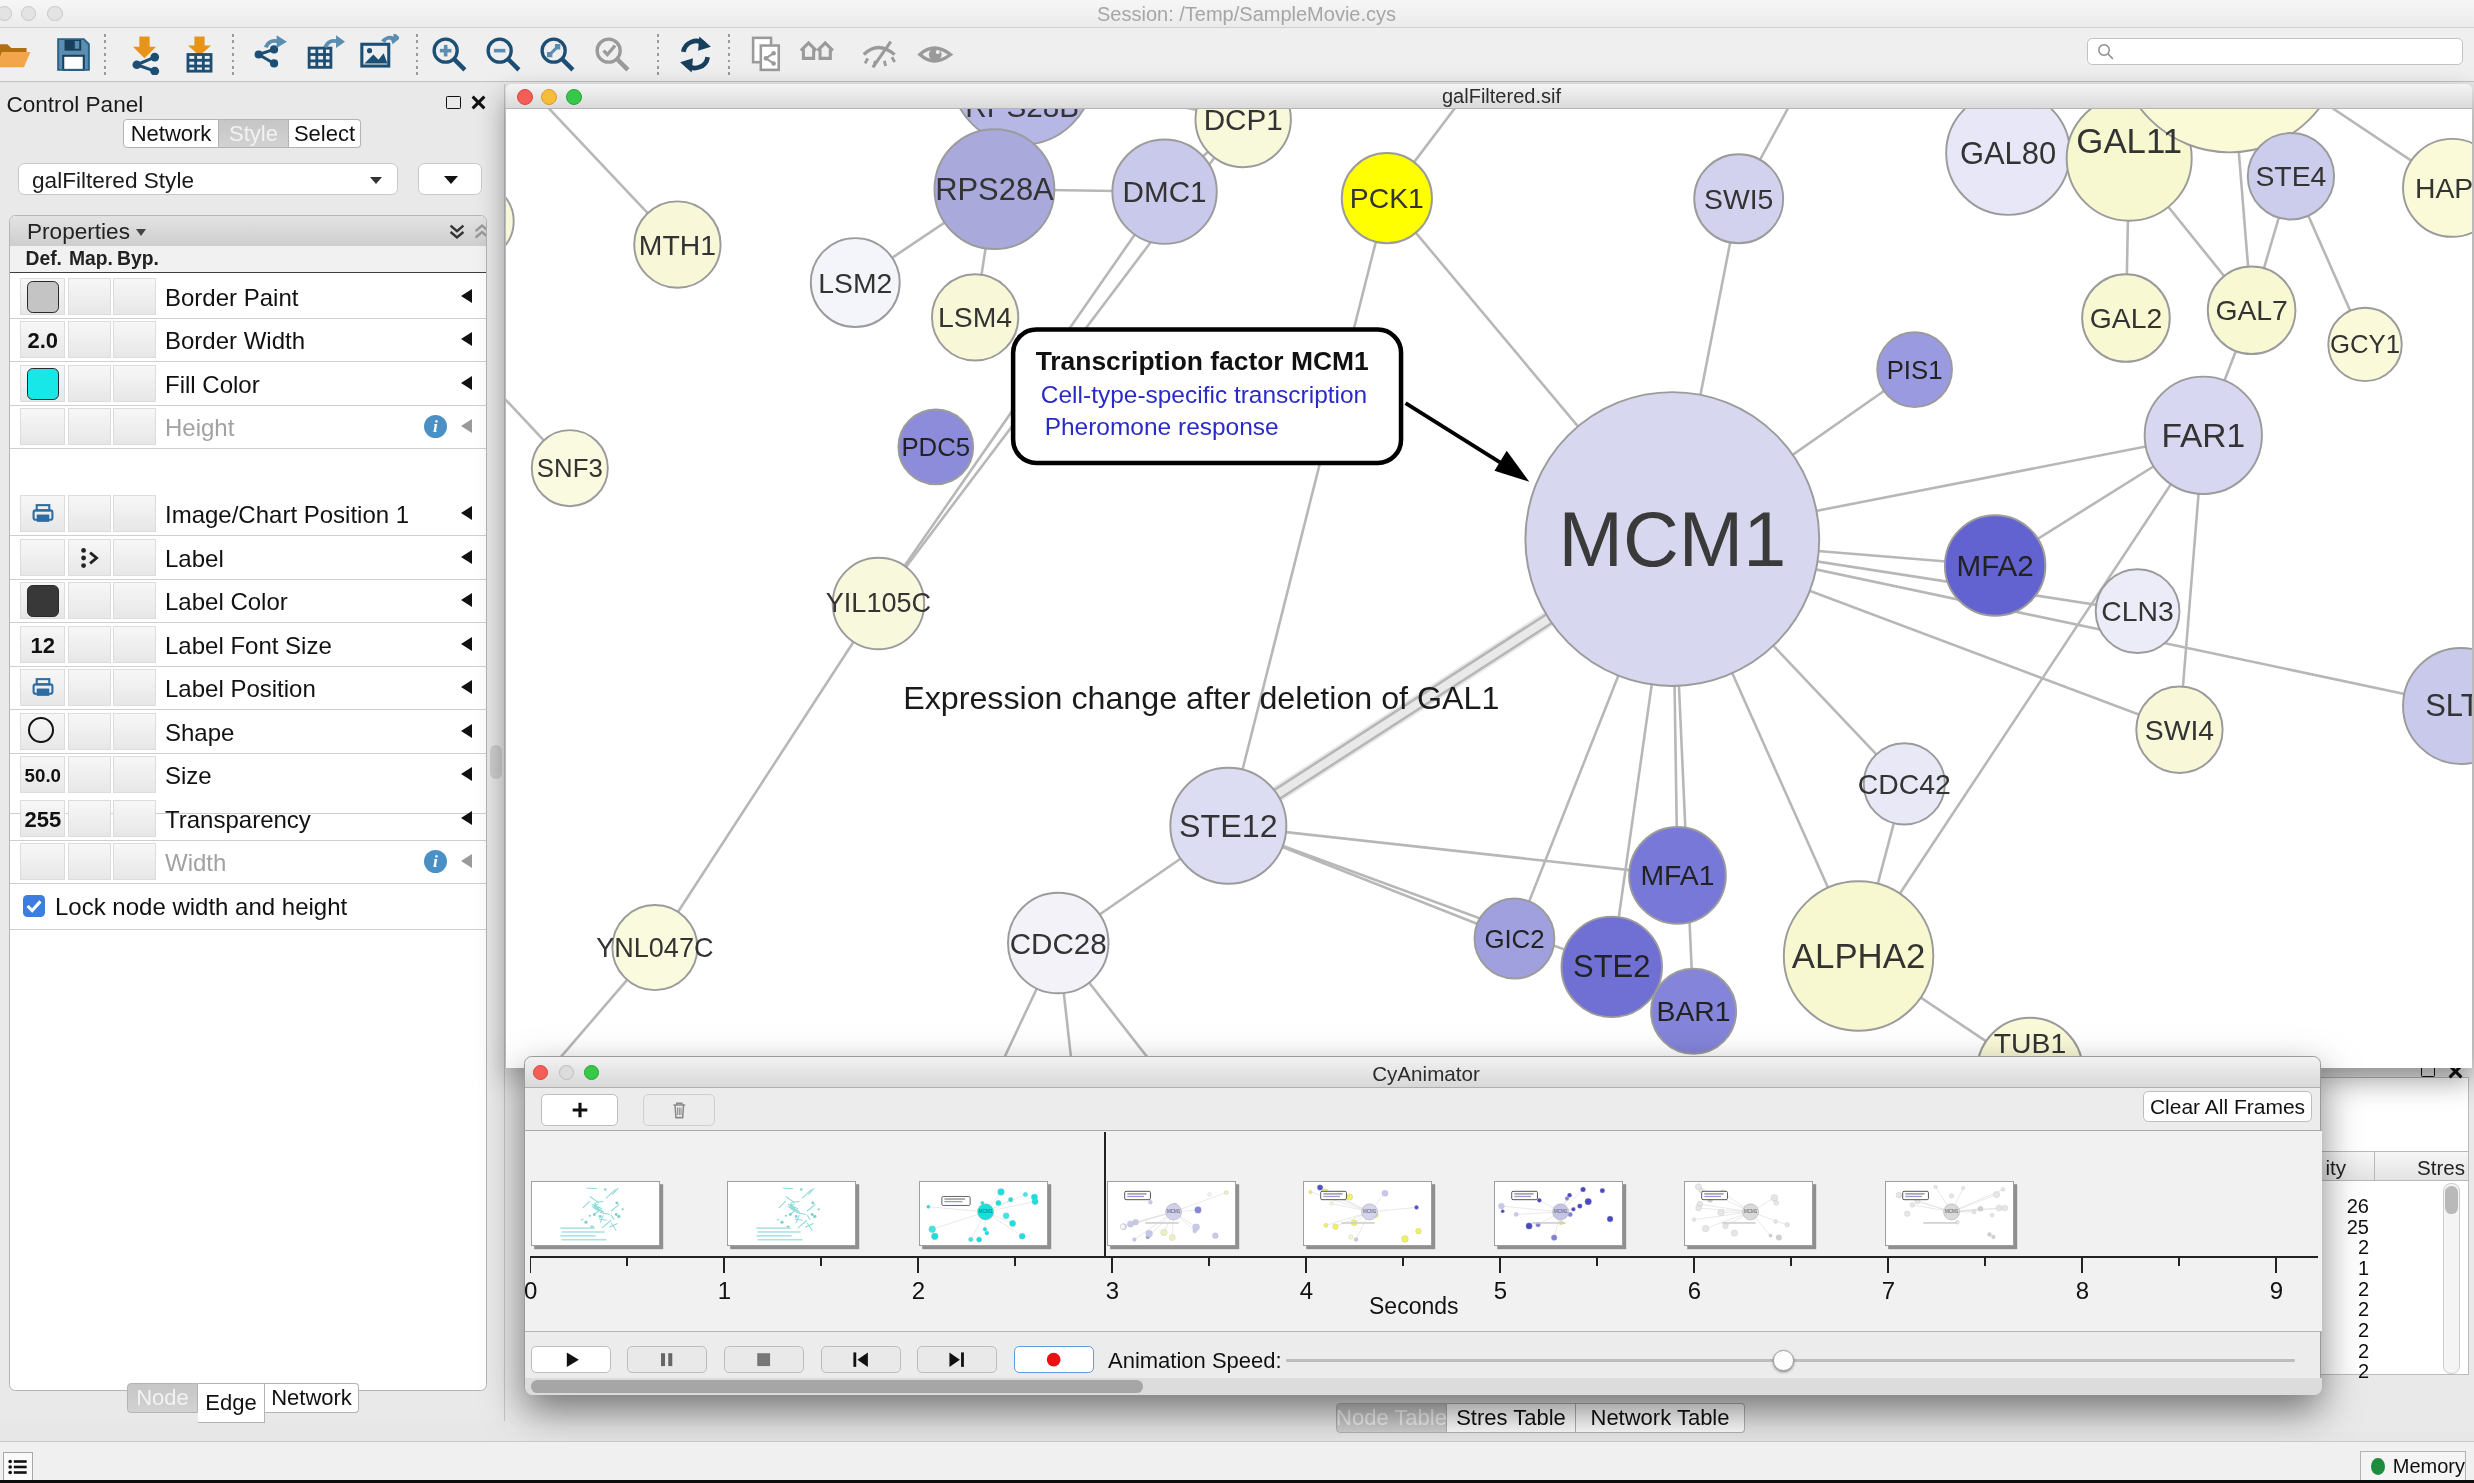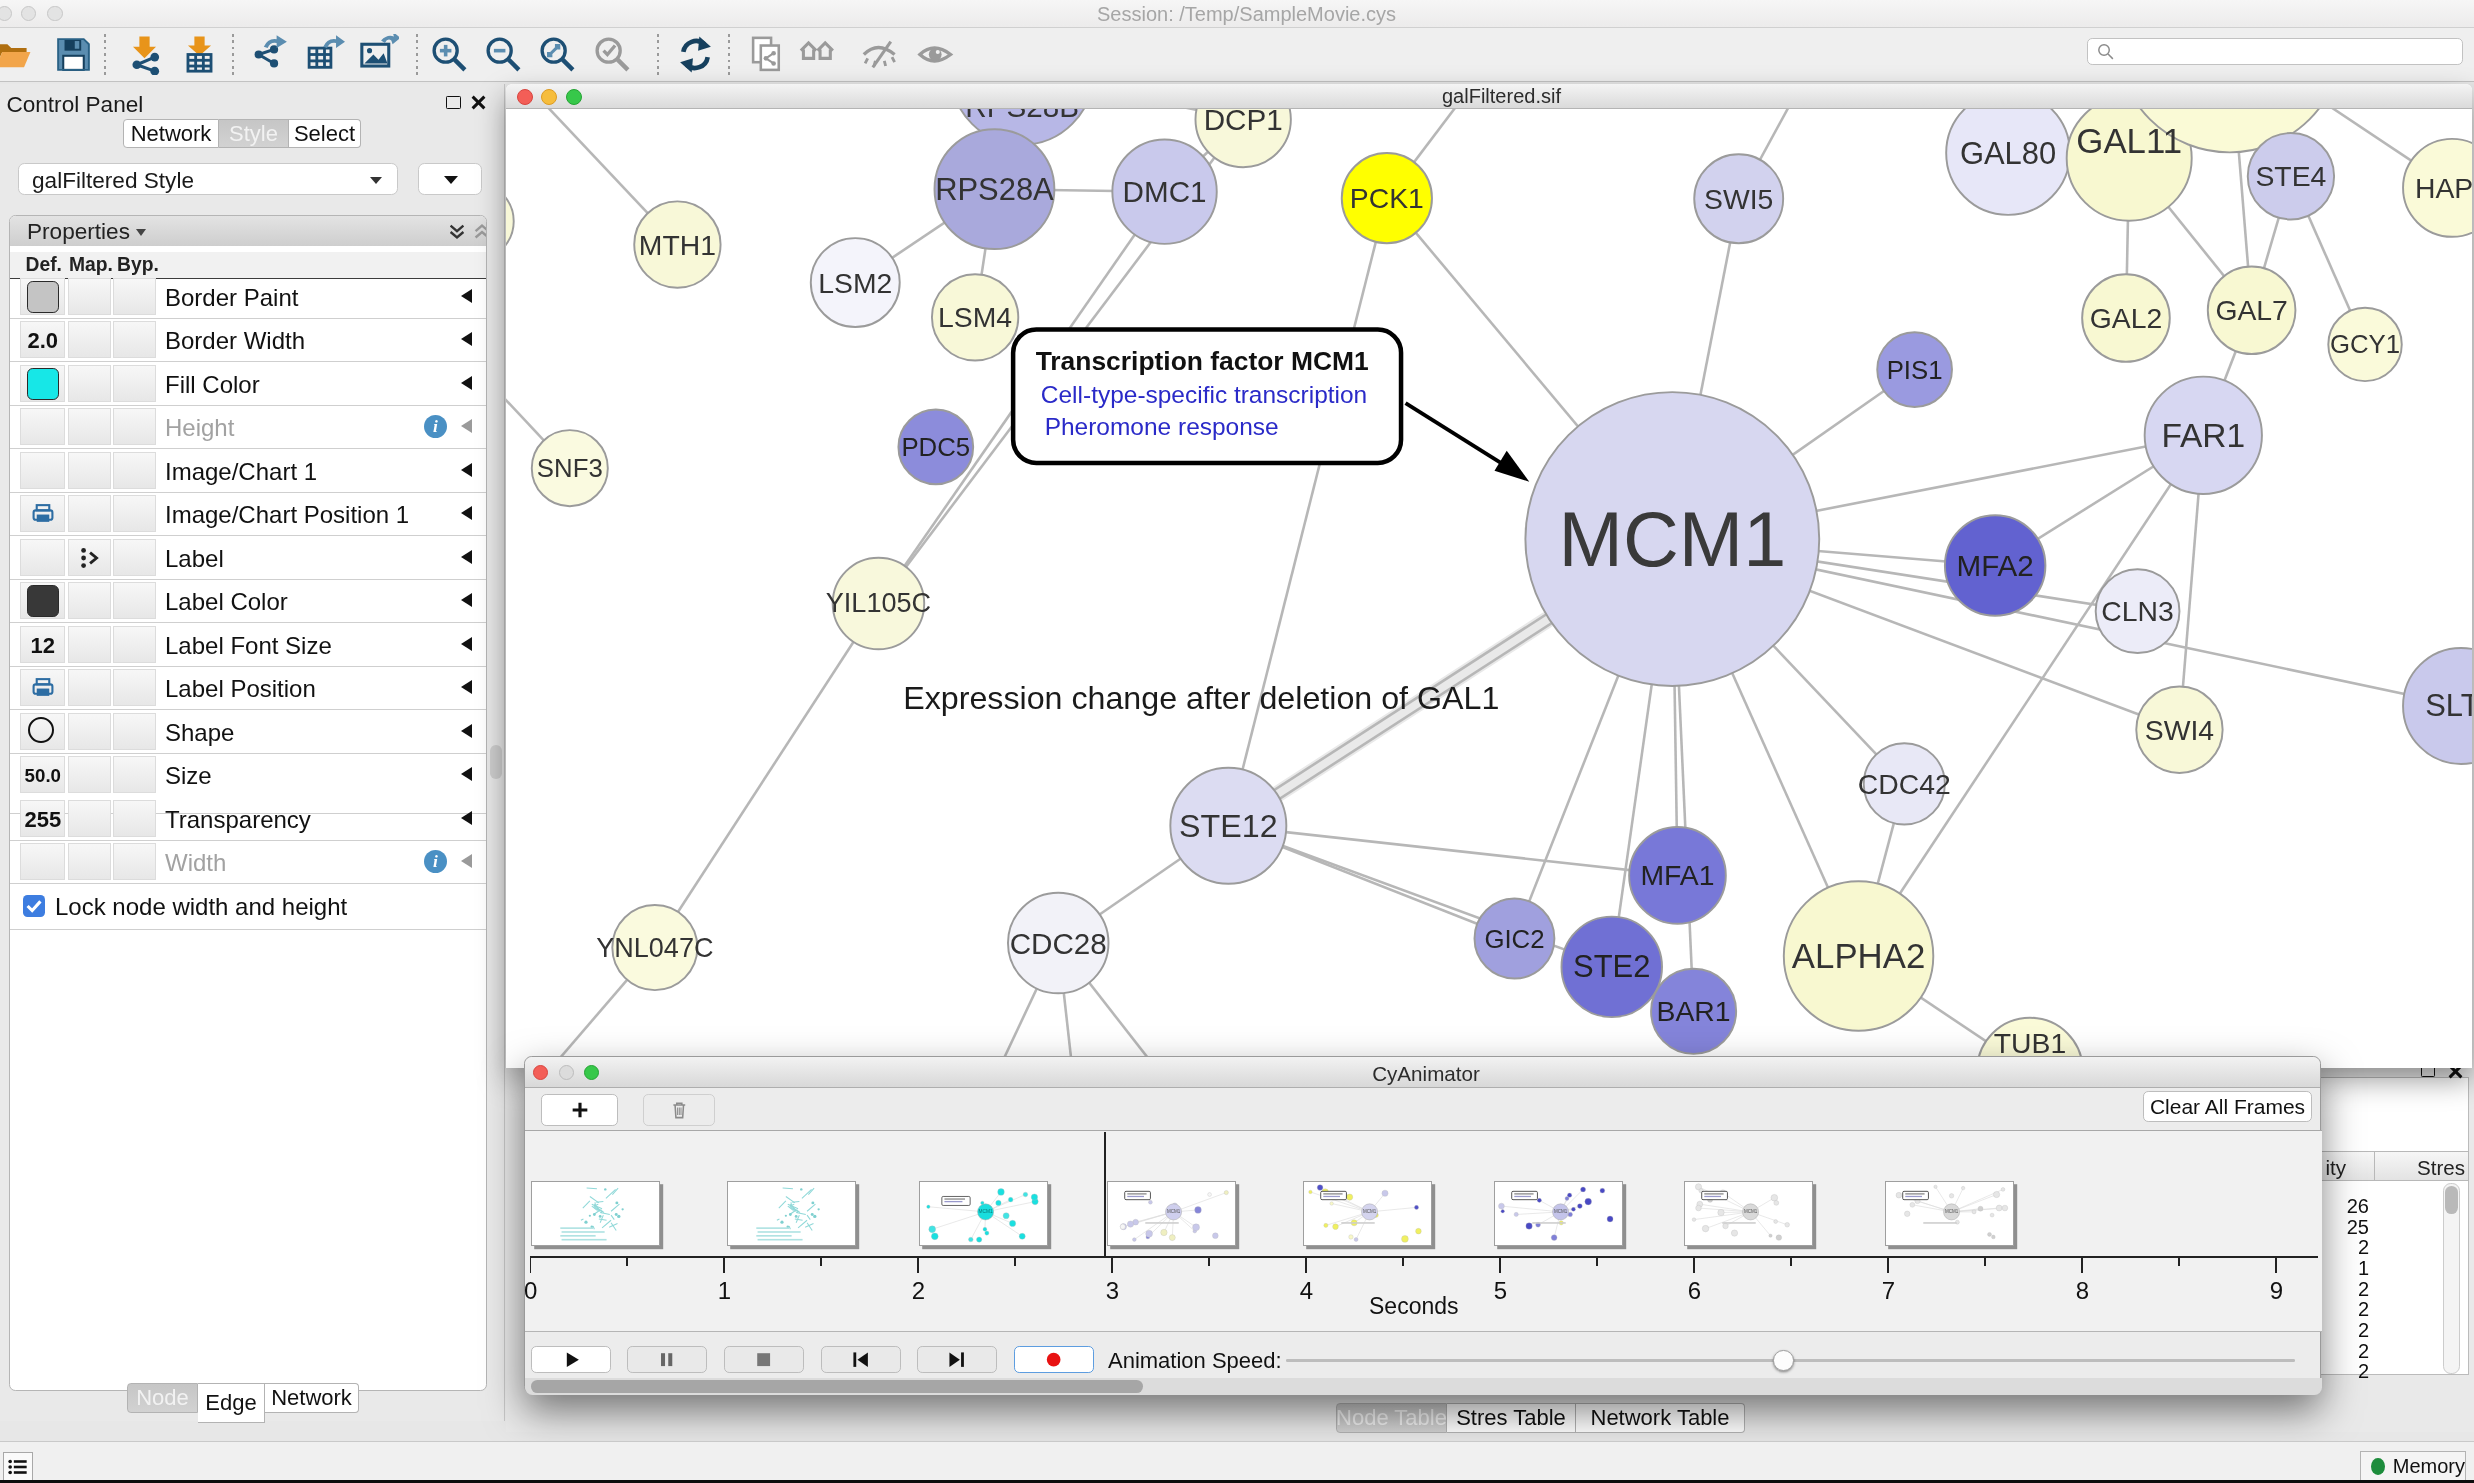--- a/index.html
+++ b/index.html
@@ -149,21 +149,21 @@
       <div class="ab" style="left:0;top:0;width:478px;height:30px;background:linear-gradient(#e3e3e3,#cecece)">
         <div class="ab" style="left:17px;top:3.2px;font-size:22.6px;color:#222">Properties</div>
         <div class="ab" style="left:126px;top:13px;width:0;height:0;border-left:5.8px solid transparent;border-right:5.8px solid transparent;border-top:7px solid #444"></div>
         <svg width="22" height="22" viewBox="0 0 24 24" style="position:absolute;left:436px;top:4.5px">
           <path d="M5 5 L12 11 L19 5 M5 12 L12 18 L19 12" fill="none" stroke="#333" stroke-width="2.6"></path>
         </svg>
         <svg width="22" height="22" viewBox="0 0 24 24" style="position:absolute;left:461px;top:4.5px">
           <path d="M5 11 L12 5 L19 11 M5 18 L12 12 L19 18" fill="none" stroke="#999" stroke-width="2.6"></path>
         </svg>
       </div>
-      <div class="ab" style="left:0;top:36px;width:478px;height:27px;background:#f1f1f1;border-bottom:1.9px solid #3c3c3c">
+      <div class="ab" style="left:0;top:30px;width:478px;height:27px;background:#f1f1f1;border-bottom:1.9px solid #3c3c3c">
         <span style="position:absolute;left:15.5px;top:1.9px;font-size:19.3px;font-weight:bold;color:#222">Def.</span>
         <span style="position:absolute;left:59px;top:1.9px;font-size:19.3px;font-weight:bold;color:#222">Map.</span>
         <span style="position:absolute;left:107px;top:1.9px;font-size:19.3px;font-weight:bold;color:#222">Byp.</span>
       </div>
       <div class="ab" style="left:0;top:59px;width:478px;height:44px;border-bottom:0.6px solid #cfcfcf">
         <div class="ab" style="left:10.3px;top:3.2px;width:45px;height:37px;background:linear-gradient(#f7f7f7,#e7e7e7);border:0.6px solid #dcdcdc"></div>
         <div class="ab" style="left:58px;top:3.2px;width:43px;height:37px;background:linear-gradient(#f7f7f7,#e7e7e7);border:0.6px solid #dcdcdc"></div>
         <div class="ab" style="left:103px;top:3.2px;width:43px;height:37px;background:linear-gradient(#f7f7f7,#e7e7e7);border:0.6px solid #dcdcdc"></div>
         <div class="ab" style="left:17px;top:5.8px;width:32px;height:32px;background:#c4c4c4;border:1.3px solid #2a2a2a;border-radius:5.8px"></div>
         <div class="ab" style="left:155px;top:9px;font-size:24px;color:#111">Border Paint</div>
@@ -185,27 +185,20 @@
         <div class="ab" style="left:155px;top:9px;font-size:24px;color:#111">Fill Color</div>
         <div class="ab" style="left:451px;top:14px;width:0;height:0;border-top:7.7px solid transparent;border-bottom:7.7px solid transparent;border-right:11px solid #111"></div>
       </div>
       <div class="ab" style="left:0;top:189px;width:478px;height:44px;border-bottom:0.6px solid #cfcfcf">
         <div class="ab" style="left:10.3px;top:3.2px;width:45px;height:37px;background:linear-gradient(#f7f7f7,#e7e7e7);border:0.6px solid #dcdcdc"></div>
         <div class="ab" style="left:58px;top:3.2px;width:43px;height:37px;background:linear-gradient(#f7f7f7,#e7e7e7);border:0.6px solid #dcdcdc"></div>
         <div class="ab" style="left:103px;top:3.2px;width:43px;height:37px;background:linear-gradient(#f7f7f7,#e7e7e7);border:0.6px solid #dcdcdc"></div>
         <div class="ab" style="left:155px;top:9px;font-size:24px;color:#a2a2a2">Height</div>
         <div class="ab" style="left:414px;top:10.3px;width:23px;height:23px;border-radius:50%;background:#4a90c4;color:#fff;font-size:17.4px;font-weight:bold;text-align:center;line-height:23px;font-family:Liberation Serif,serif;font-style:italic">i</div>
         <div class="ab" style="left:451px;top:14px;width:0;height:0;border-top:7.7px solid transparent;border-bottom:7.7px solid transparent;border-right:11px solid #9a9a9a"></div>
-      </div>
-      <div class="ab" style="left:0;top:233px;width:478px;height:44px;border-bottom:0.6px solid #cfcfcf">
-        <div class="ab" style="left:10.3px;top:3.2px;width:45px;height:37px;background:linear-gradient(#f7f7f7,#e7e7e7);border:0.6px solid #dcdcdc"></div>
-        <div class="ab" style="left:58px;top:3.2px;width:43px;height:37px;background:linear-gradient(#f7f7f7,#e7e7e7);border:0.6px solid #dcdcdc"></div>
-        <div class="ab" style="left:103px;top:3.2px;width:43px;height:37px;background:linear-gradient(#f7f7f7,#e7e7e7);border:0.6px solid #dcdcdc"></div>
-        <div class="ab" style="left:155px;top:9px;font-size:24px;color:#111">Image/Chart 1</div>
-        <div class="ab" style="left:451px;top:14px;width:0;height:0;border-top:7.7px solid transparent;border-bottom:7.7px solid transparent;border-right:11px solid #111"></div>
       </div>
       <div class="ab" style="left:0;top:276px;width:478px;height:44px;border-bottom:0.6px solid #cfcfcf">
         <div class="ab" style="left:10.3px;top:3.2px;width:45px;height:37px;background:linear-gradient(#f7f7f7,#e7e7e7);border:0.6px solid #dcdcdc"></div>
         <div class="ab" style="left:58px;top:3.2px;width:43px;height:37px;background:linear-gradient(#f7f7f7,#e7e7e7);border:0.6px solid #dcdcdc"></div>
         <div class="ab" style="left:103px;top:3.2px;width:43px;height:37px;background:linear-gradient(#f7f7f7,#e7e7e7);border:0.6px solid #dcdcdc"></div>
         <svg width="26" height="23" viewBox="0 0 24 22" style="position:absolute;left:20px;top:10.3px">
           <rect x="3" y="8" width="18" height="9" rx="2" fill="none" stroke="#2d6da3" stroke-width="2"></rect>
           <rect x="6" y="3" width="12" height="5" fill="none" stroke="#2d6da3" stroke-width="2"></rect>
           <rect x="6" y="12" width="12" height="7" fill="#2d6da3"></rect>
         </svg>

